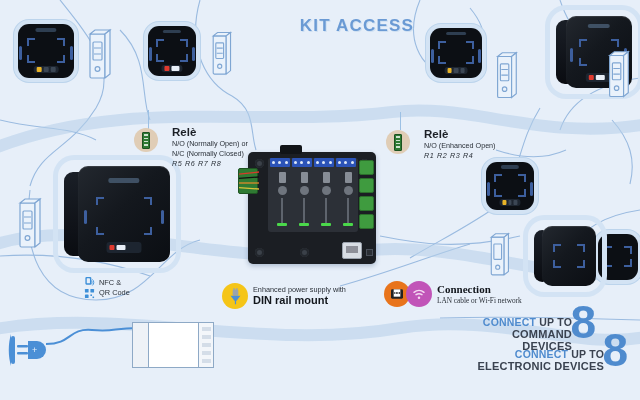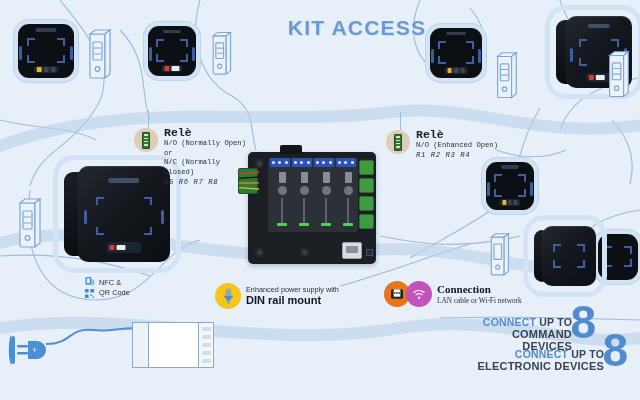--- a/index.html
+++ b/index.html
@@ -10,21 +10,21 @@
     position:relative;
   }
   #stage { position:absolute; inset:0; background:#e7eff9; }
 
   
   .curves { position:absolute; inset:0; pointer-events:none; }
 
   
   .title-wrap { position:absolute; left:252px; top:16px; width:210px; text-align:center; }
   .kit-access {
-    font-size:21px; font-weight:bold; letter-spacing:1.2px;
+    font-size:17px; font-weight:bold; letter-spacing:1.2px;
     color:#6a9ad4; text-shadow:1px 1px 0 #cfe0f2;
   }
   .pro8 {
     font-size:38px; font-weight:bold; letter-spacing:1px; line-height:0.95;
     color:#5a8fcd; text-shadow:2px 2px 0 #cfe0f2;
     margin-top:-2px;
   }
 
   
   .reader {
@@ -124,21 +124,21 @@
     position:absolute; right:14px; bottom:5px; width:20px; height:17px;
     background:#d8dde4; border:1px solid #9aa2ad; border-radius:2px;
   }
   #pcb .rj45 i { position:absolute; left:3px; top:3px; right:3px; bottom:5px; background:#8e9099; }
   #pcb .smallsq {
     position:absolute; right:3px; bottom:8px; width:7px; height:7px;
     background:#2a2e34; border:1px solid #4a505a;
   }
 
   
-  .callout { position:absolute; display:flex; align-items:flex-start; gap:6px;font-family:Liberation Mono, monospace; }
+  .callout { position:absolute; display:flex; align-items:flex-start; gap:14px; }
   .callout .badge {
     width:24px; height:24px; border-radius:50%; background:#e0cdb6;
     display:flex; align-items:center; justify-content:center; flex:0 0 24px;
     margin-top:2px;
   }
   .callout .badge .term {
     width:8px; height:17px; background:#2f7a33; border:1px solid #1d5220;
     border-radius:1px; display:flex; flex-direction:column;
     justify-content:space-evenly; align-items:center;
   }
@@ -559,21 +559,21 @@
           <rect x="18.6" y="18.6" width="3.4" height="3.4"></rect>
         </g>
       </svg>
     </div>
     <div class="txt">
       <span>NFC &amp;</span>
       <span>QR Code</span>
     </div>
   </div>
 
-  <div class="feat" style="left:215px; top:283px;">
+  <div class="feat" style="left:222px; top:283px;">
     <div class="circle c-yellow">
       <svg width="17" height="17" viewBox="0 0 24 24">
         <g fill="#9aa3ad">
           <rect x="8" y="2" width="8" height="9" rx="2"></rect>
           <rect x="9.2" y="0" width="1.6" height="3"></rect>
           <rect x="13.2" y="0" width="1.6" height="3"></rect>
         </g>
         <path d="M5 11 h14 l-5.5 7 h-3 Z" fill="#4b8fd6"></path>
         <rect x="11.2" y="17" width="1.6" height="6" fill="#4b8fd6"></rect>
       </svg>

